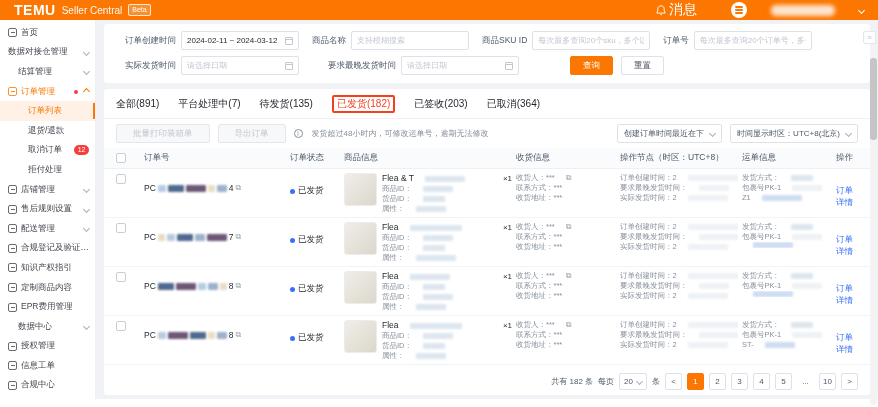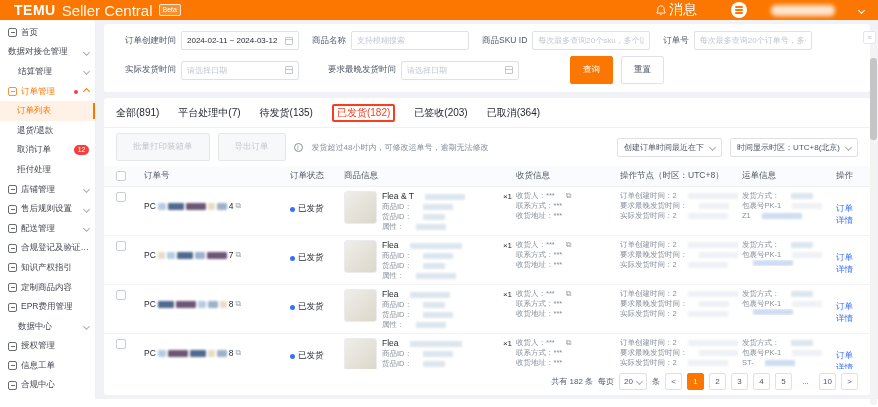--- a/index.html
+++ b/index.html
@@ -4,40 +4,40 @@
 <style>
   *{box-sizing:border-box;margin:0;padding:0}
   html,body{width:878px;height:407px;overflow:hidden}
   body{font-family:"Liberation Sans","DejaVu Sans",sans-serif;background:#fff;color:#1f2329;font-size:9px}
   .page{position:relative;width:878px;height:407px;overflow:hidden}
 
   
   header{height:20px;background:var(--accent,#fb7701);display:flex;align-items:center;justify-content:space-between;padding:0 14px;color:#fff}
   .brand{display:flex;align-items:center;gap:6px}
   .logo{font-weight:bold;font-size:14px;letter-spacing:.5px}
-  .prod{font-size:15px;opacity:.95}
+  .prod{font-size:10px;opacity:.95}
   .beta{font-size:7px;border:1px solid rgba(255,255,255,.8);border-radius:2px;padding:0 3px;line-height:10px;background:rgba(255,255,255,.18)}
   .hright{display:flex;align-items:center;gap:24px;font-size:14px}
   .bellwrap{display:flex;align-items:center;gap:3px;cursor:pointer}
   .avatar{width:16px;height:16px;border-radius:50%;background:#fff;display:flex;flex-direction:column;justify-content:center;align-items:center;gap:1.5px;margin-left:10px}
   .avatar i{display:block;width:8px;height:1.5px;background:var(--accent,#fb7701);border-radius:1px}
   .uname{width:64px;height:11px;background:rgba(255,255,255,.8);border-radius:5px;filter:blur(2px)}
   .cv{width:5px;height:5px;border-right:1.2px solid currentColor;border-bottom:1.2px solid currentColor;transform:rotate(45deg);display:inline-block;flex-shrink:0}
   .cv.up{transform:rotate(-135deg)}
 
   
   .app{display:flex;height:379px}
   aside{width:96px;background:#fff;border-right:1px solid #f0f0f0;padding-top:3px;flex-shrink:0;font-size:8.5px;color:#42464e;overflow:hidden}
   main{flex:1;background:#f0f2f5;padding:4px 8px 4px;display:flex;flex-direction:column;gap:6px;overflow:hidden;min-width:0}
 
   
   .si{display:flex;align-items:center;height:19.6px;padding:0 6px 0 8px;gap:4px;position:relative;cursor:pointer;white-space:nowrap}
   .si .sp{overflow:hidden;text-overflow:ellipsis}
   .si.lvl1{padding-left:18px}
-  .si.lvl2{padding-left:17px}
+  .si.lvl2{padding-left:28px}
   .si.grp-active{color:var(--accent,#fb7701)}
   .si.selected{background:#fff1e6;color:var(--accent,#fb7701)}
   .si.selected::after{content:"";position:absolute;right:0;top:2px;bottom:2px;width:2px;background:var(--accent,#fb7701)}
   .mi{width:9px;height:9px;border:1px solid currentColor;border-radius:2px;flex-shrink:0;position:relative;opacity:.8}
   .mi::after{content:"";position:absolute;left:1.5px;right:1.5px;top:3px;height:1px;background:currentColor}
   .si .cv{color:#a9aeb8;margin-left:auto}
   .si .cv.acc{color:var(--accent,#fb7701);margin-left:2px}
   .rdot{width:4px;height:4px;border-radius:50%;background:var(--badge,#f53f3f);margin-left:auto}
   .badge{margin-left:auto;background:var(--badge,#f53f3f);color:#fff;font-size:7px;line-height:10px;padding:0 3.5px;border-radius:5px}
 
@@ -47,21 +47,21 @@
   .frow{display:flex;align-items:center;margin-bottom:6px}
   .field{display:flex;align-items:center;margin-right:13px}
   .flabel{font-size:8.5px;color:#4e5969;text-align:right;margin-right:5px;white-space:nowrap}
   .w62{width:62px}
   .inputbox{height:19px;border:1px solid #dfe1e6;border-radius:2px;display:flex;align-items:center;padding:0 5px;font-size:8px;background:#fff}
   .inputbox input{border:none;outline:none;font-size:8px;width:100%;font-family:inherit;color:#1f2329;background:transparent}
   input::placeholder{color:#c2c7d0}
   .wi118{width:118px}
   .cal{width:8px;height:8px;border:1px solid #c2c7d0;border-radius:1px;position:relative;flex-shrink:0;margin-left:4px}
   .cal::before{content:"";position:absolute;top:1.5px;left:0;right:0;height:1px;background:#c2c7d0}
-  .btn{height:28px;padding:0 12px;font-size:8.5px;border-radius:2px;display:inline-flex;align-items:center;cursor:pointer;white-space:nowrap}
+  .btn{height:19px;padding:0 12px;font-size:8.5px;border-radius:2px;display:inline-flex;align-items:center;cursor:pointer;white-space:nowrap}
   .btn.primary{background:var(--accent,#fb7701);color:#fff;border:1px solid var(--accent,#fb7701)}
   .btn.plain{background:#fff;border:1px solid #dfe1e6;color:#4e5969;margin-left:8px}
   .btn.disabled{background:#f7f8fa;border:1px solid #e5e6eb;color:#c2c7d0;cursor:not-allowed;padding:0 16px}
 
   
   .listing{flex:1;display:flex;flex-direction:column;overflow:hidden;min-height:0}
   .tabs{display:flex;align-items:center;gap:19px;padding:6px 12px 5px;border-bottom:1px solid #f0f0f0;font-size:10px;color:#1f2329}
   .tab{cursor:pointer;white-space:nowrap}
   .tab.active{color:var(--highlight,#f53f1f);border:2px solid var(--highlight,#f53f1f);padding:0 3px;border-radius:2px}
   .toolbar{display:flex;align-items:center;padding:5px 12px;gap:8px}

